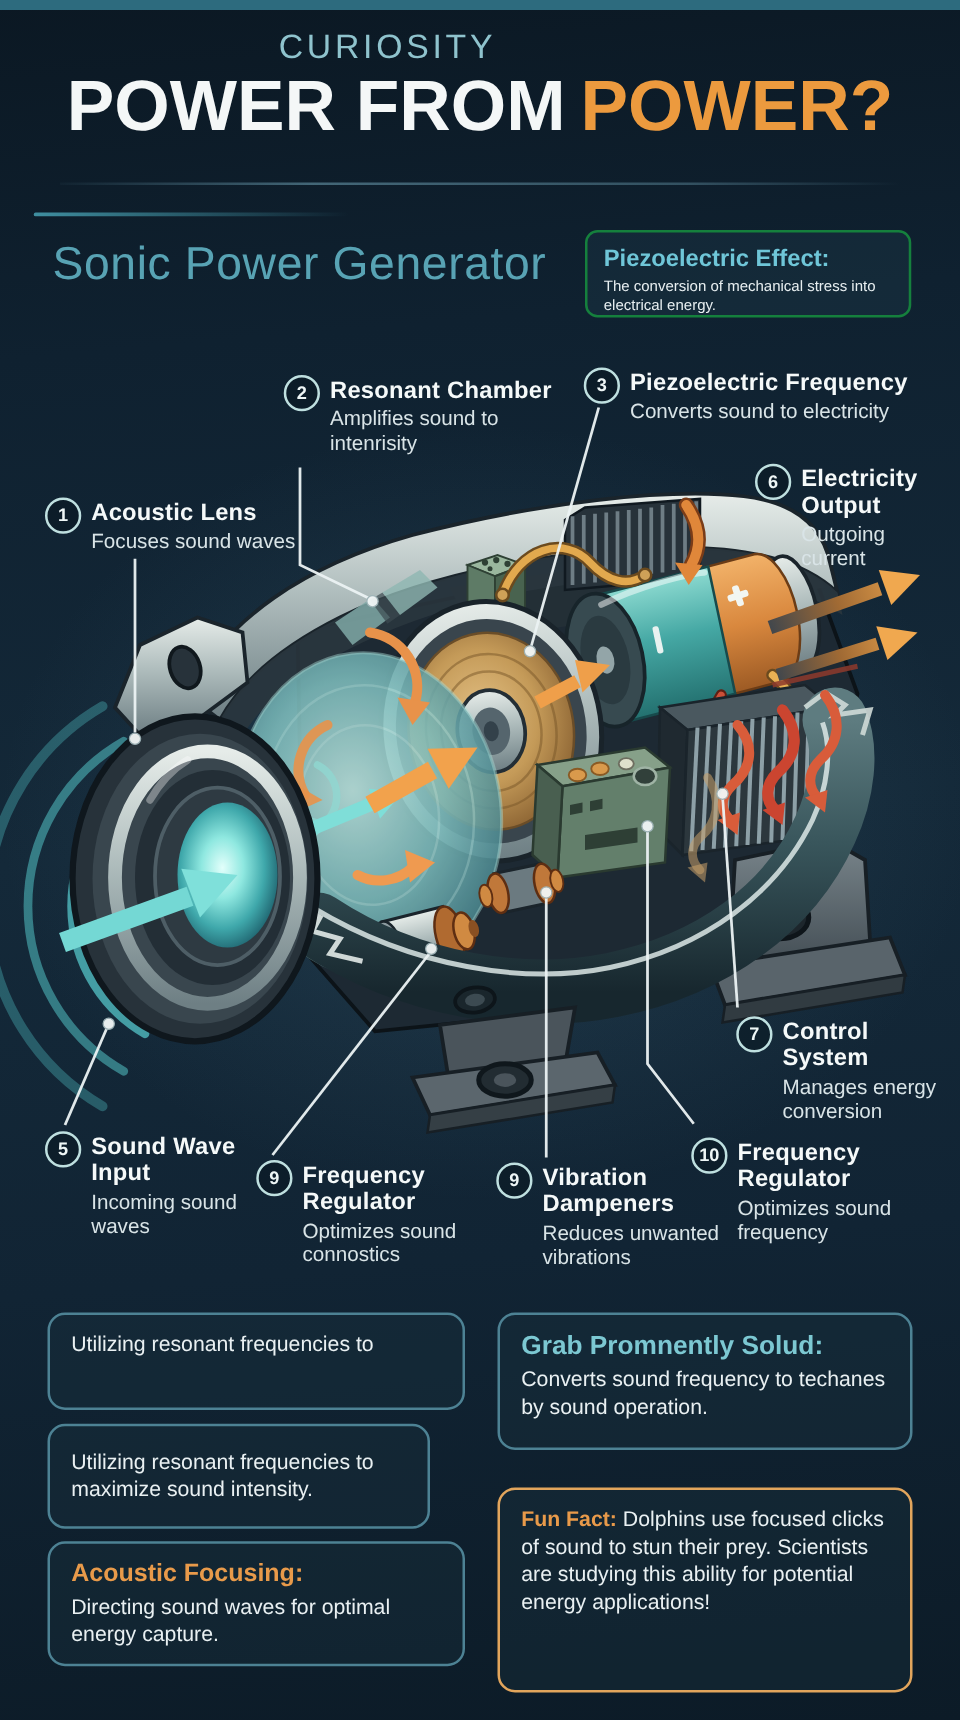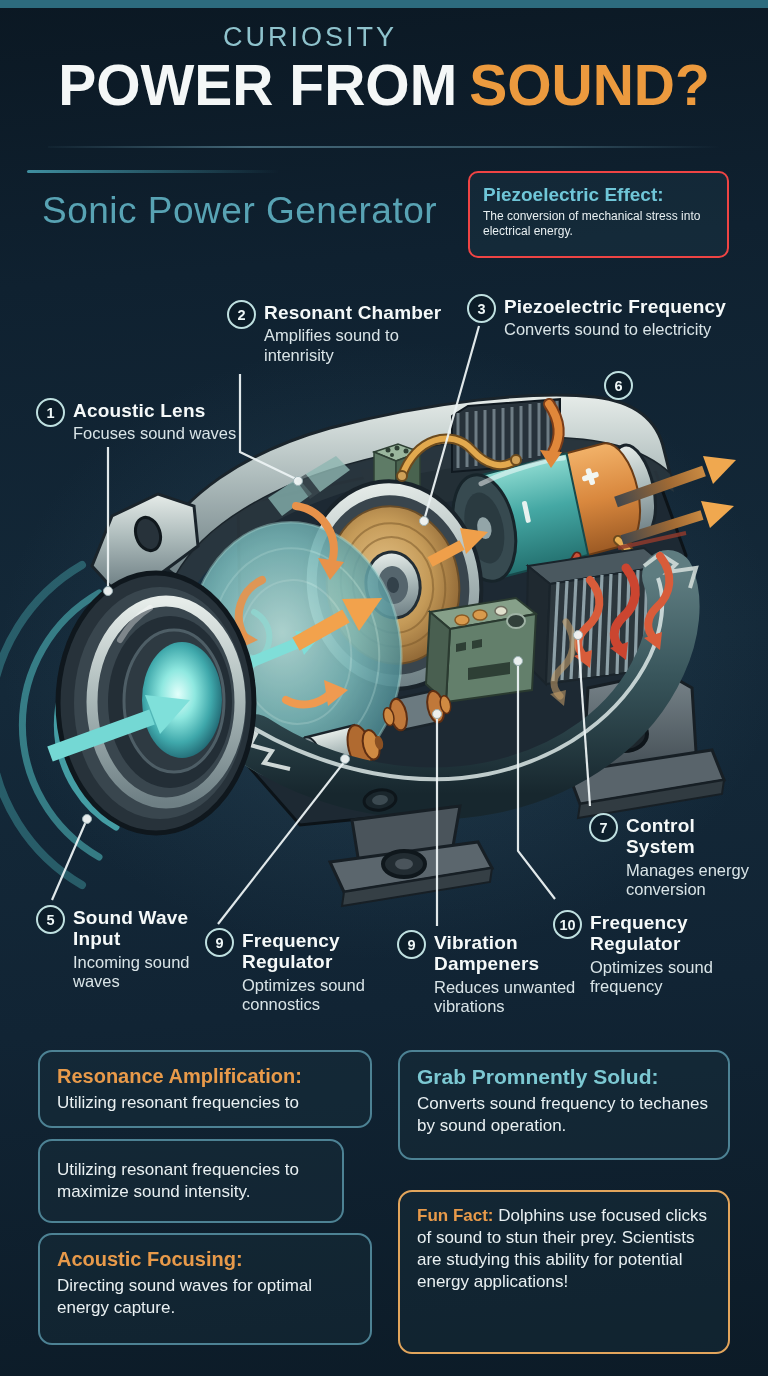--- a/index.html
+++ b/index.html
@@ -13,22 +13,22 @@
     font-size:27px;letter-spacing:3px;color:#8fc3cd;font-weight:500;z-index:3;}
   .title{position:absolute;left:0;top:56px;width:768px;text-align:center;margin:0;
     font-size:57px;font-weight:800;color:#f4f7f7;letter-spacing:0;line-height:1.05;z-index:3;}
   .title .accent{color:#ec9a3e;margin-left:12px;}
   .divider{position:absolute;left:48px;top:146px;width:672px;height:2px;z-index:3;
     background:linear-gradient(90deg,rgba(90,140,160,.05),rgba(120,175,195,.5) 30%,rgba(120,175,195,.35) 75%,rgba(90,140,160,0));}
   .subtitle-rule{position:absolute;left:27px;top:170px;width:252px;height:3px;border-radius:2px;z-index:3;
     background:linear-gradient(90deg,#3f8fa0,rgba(63,143,160,0));}
   .subtitle{position:absolute;left:38px;top:186px;margin:4px;font-size:37px;font-weight:normal;
     color:#58a3b4;letter-spacing:.5px;z-index:3;}
-  .defbox{position:absolute;left:468px;top:171px;width:261px;height:87px;box-sizing:border-box;
-    border:2px solid #ef4444;border-radius:10px;background:rgba(32,62,78,.30);padding:11px 13px;z-index:3;}
+  .defbox{position:absolute;left:468px;top:184px;width:261px;height:70px;box-sizing:border-box;
+    border:2px solid #15803d;border-radius:10px;background:rgba(32,62,78,.30);padding:11px 13px;z-index:3;}
   .defbox-h{font-size:19px;font-weight:bold;color:#6fc6d8;margin-bottom:3px;}
   .defbox-b{font-size:12px;color:#e8eff1;line-height:1.22;width:235px;}
   svg.machine{position:absolute;left:0;top:0;z-index:1;}
   .plabel{position:absolute;display:flex;gap:8px;align-items:flex-start;z-index:3;}
   .badge{width:25px;height:25px;border:2px solid #bfe0e0;border-radius:50%;box-sizing:content-box;
     display:flex;align-items:center;justify-content:center;font-size:14.5px;font-weight:bold;
     color:#eef6f6;background:rgba(10,24,32,.55);flex:0 0 auto;margin-top:-2px;}
   .lt{display:block;font-size:19px;font-weight:bold;color:#f5f9f9;line-height:1.13;letter-spacing:.2px;}
   .ld{display:block;font-size:16.5px;color:#d9e4e7;line-height:1.17;margin-top:3px;}
   .ibox{position:absolute;border:2px solid #4d8294;border-radius:14px;background:rgba(28,52,66,.32);
@@ -37,21 +37,21 @@
   .ibox-h.teal{color:#7cc8d2;font-size:21px;}
   .ibox-b{font-size:17px;color:#e9f0f2;line-height:1.3;}
   .funfact{border-color:#e2a55c;}
   .ff-label{color:#e89a4a;font-weight:bold;}
 </style>
 </head>
 <body>
 
 <div class="topbar"></div>
 <div class="kicker">CURIOSITY</div>
-<h1 class="title"><span>POWER FROM</span><span class="accent">SOUND?</span></h1>
+<h1 class="title"><span>POWER FROM</span><span class="accent">POWER?</span></h1>
 <div class="divider"></div>
 <div class="subtitle-rule"></div>
 <h2 class="subtitle">Sonic Power Generator</h2>
 
 <div class="defbox">
   <div class="defbox-h">Piezoelectric Effect:</div>
   <div class="defbox-b">The conversion of mechanical stress into electrical energy.</div>
 </div>
 
 <svg class="machine" width="768" height="1376" viewBox="0 0 768 1376">
@@ -380,20 +380,24 @@
 </div>
 <div class="plabel" style="left:467px;top:296px">
   <span class="badge">3</span>
   <span class="ltxt">
       <b class="lt" style="max-width:255px">Piezoelectric Frequency</b>
   <span class="ld" style="max-width:255px">Converts sound to electricity</span>
     </span>
 </div>
 <div class="plabel" style="left:604px;top:373px">
   <span class="badge">6</span>
+  <span class="ltxt">
+      <b class="lt" style="max-width:100px">Electricity Output</b>
+  <span class="ld" style="max-width:95px">Outgoing current</span>
+    </span>
 </div>
 <div class="plabel" style="left:36px;top:907px">
   <span class="badge">5</span>
   <span class="ltxt">
       <b class="lt" style="max-width:125px">Sound Wave Input</b>
   <span class="ld" style="max-width:135px">Incoming sound waves</span>
     </span>
 </div>
 <div class="plabel" style="left:205px;top:930px">
   <span class="badge">9</span>
@@ -418,27 +422,26 @@
 </div>
 <div class="plabel" style="left:589px;top:815px">
   <span class="badge">7</span>
   <span class="ltxt">
       <b class="lt" style="max-width:95px">Control System</b>
   <span class="ld" style="max-width:150px">Manages energy conversion</span>
     </span>
 </div>
 
 <div class="ibox" style="left:38px;top:1050px;width:334px;height:78px">
-  <div class="ibox-h">Resonance Amplification:</div>
   <div class="ibox-b">Utilizing resonant frequencies to</div>
 </div>
 <div class="ibox" style="left:38px;top:1139px;width:306px;height:84px;display:flex;align-items:center">
   <div class="ibox-b">Utilizing resonant frequencies to maximize sound intensity.</div>
 </div>
-<div class="ibox" style="left:38px;top:1233px;width:334px;height:112px">
+<div class="ibox" style="left:38px;top:1233px;width:334px;height:100px">
   <div class="ibox-h">Acoustic Focusing:</div>
   <div class="ibox-b">Directing sound waves for optimal energy capture.</div>
 </div>
 <div class="ibox" style="left:398px;top:1050px;width:332px;height:110px">
   <div class="ibox-h teal">Grab Promnently Solud:</div>
   <div class="ibox-b">Converts sound frequency to techanes by sound operation.</div>
 </div>
 <div class="ibox funfact" style="left:398px;top:1190px;width:332px;height:164px">
   <div class="ibox-b"><span class="ff-label">Fun Fact:</span><span> Dolphins use focused clicks of sound to stun their prey. Scientists are studying this ability for potential energy applications!</span></div>
 </div>

